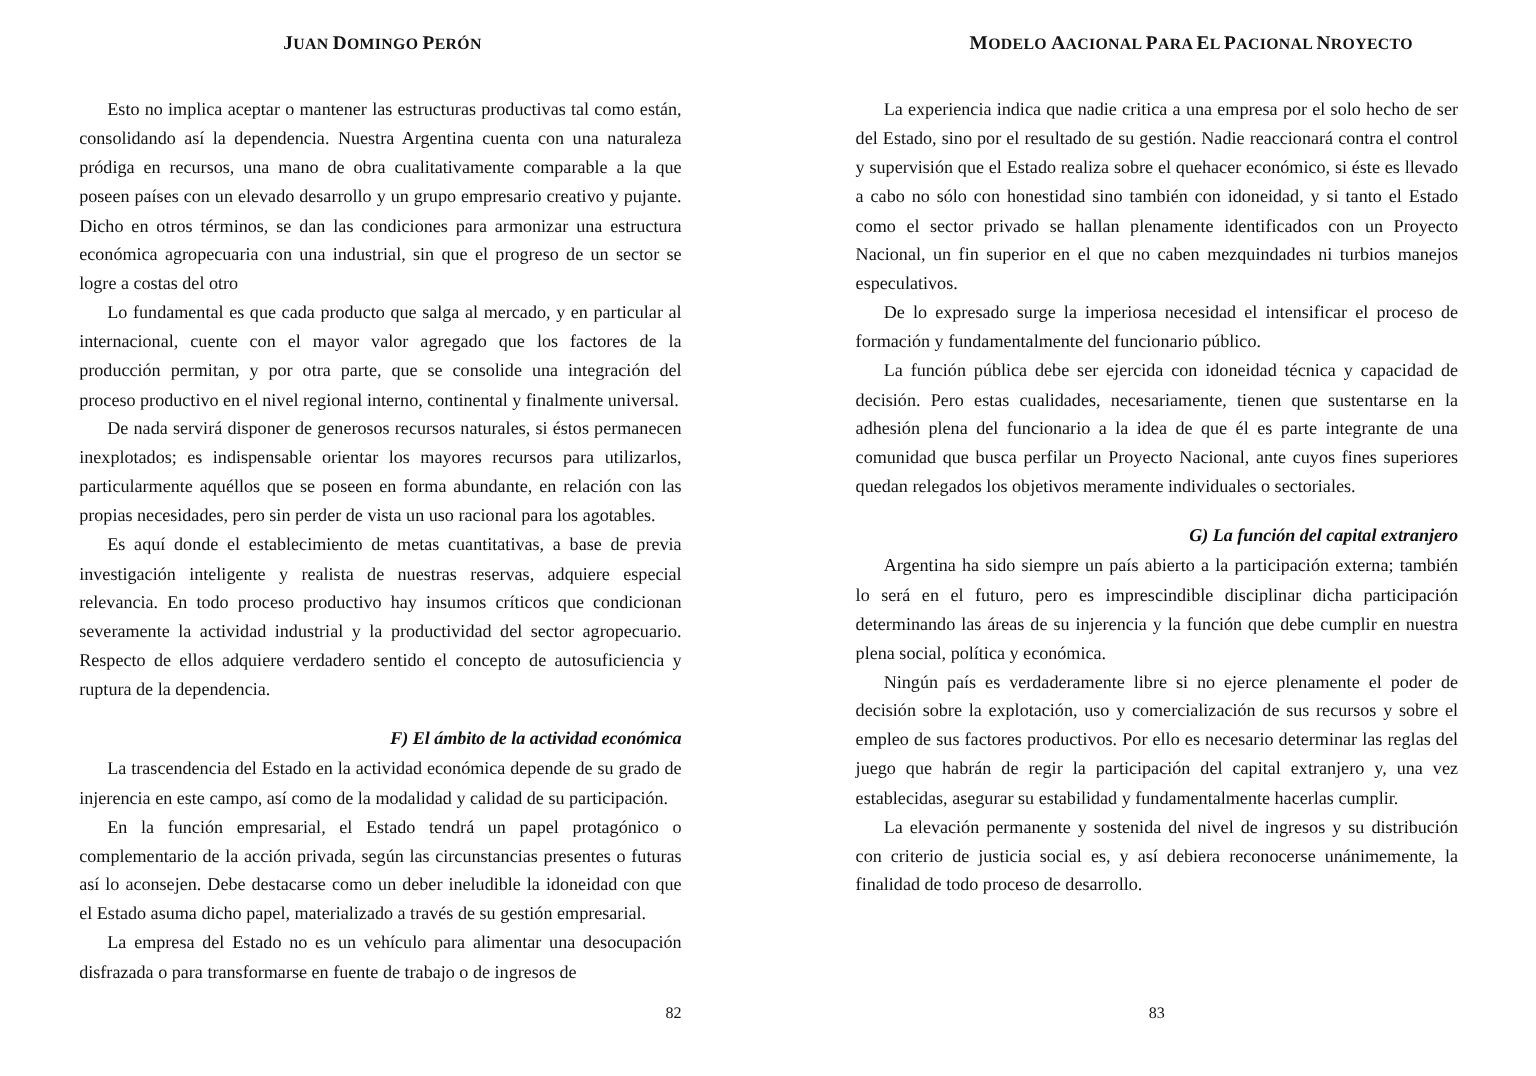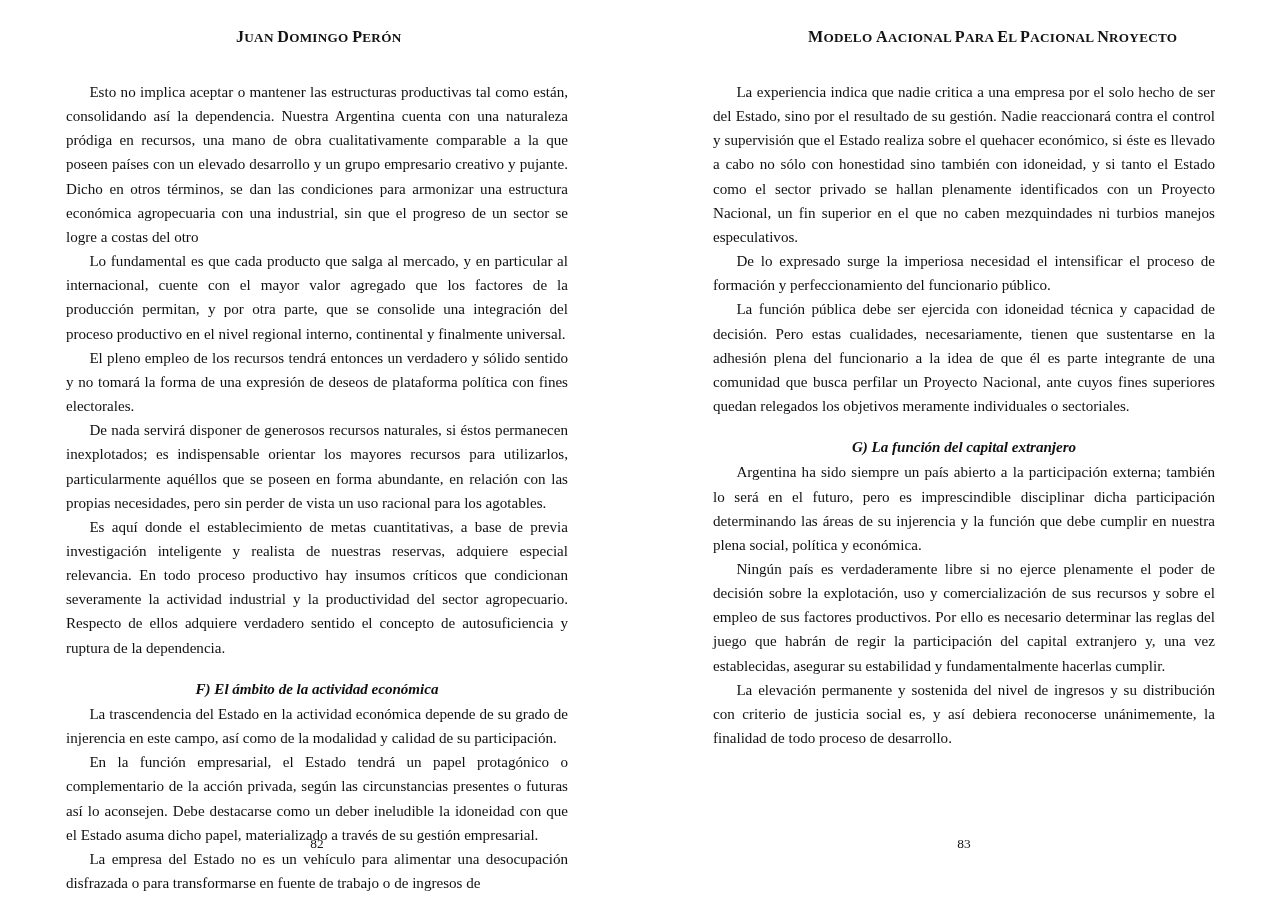--- a/index.html
+++ b/index.html
@@ -78,69 +78,68 @@
 
   
   .col h3.section-head {
     margin: 0;
     padding-top: 17px;
     padding-bottom: 1px;
     font-size: 15.1px;
     line-height: 24.15px;
     font-weight: bold;
     font-style: italic;
-    text-align: center;
+    text-align: right;
     text-indent: 0;
     letter-spacing: -0.002em;
   }
 
   
   .folio {
     position: absolute;
     top: 836px;
     width: 502px;
     text-align: center;
     font-size: 13.4px;
     color: #161616;
   }
-  .folio-left  { left: 66px; }
+  .folio-left  { left: 66px; text-align: right; }
   .folio-right { left: 713px; }
 </style>
 </head>
 <body>
 
 <div class="spread">
 
   <div class="running-heads">
     <div class="runhead runhead-left">
       <span><span class="sc-first">J</span><span>UAN</span> <span class="sc-first">D</span><span>OMINGO</span> <span class="sc-first">P</span><span>ERÓN</span></span>
     </div>
     <div class="runhead runhead-right">
       <span><span class="sc-first">M</span><span>ODELO</span> <span class="sc-first">A</span><span>ACIONAL</span> <span class="sc-first">P</span><span>ARA</span> <span class="sc-first">E</span><span>L</span> <span class="sc-first">P</span><span>ACIONAL</span> <span class="sc-first">N</span><span>ROYECTO</span></span>
     </div>
   </div>
 
   <div class="page page-left">
     <div class="col" id="col-left">
         <p>Esto no implica aceptar o mantener las estructuras productivas tal como están, consolidando así la dependencia. Nuestra Argentina cuenta con una naturaleza pródiga en recursos, una mano de obra cualitativamente comparable a la que poseen países con un elevado desarrollo y un grupo empresario creativo y pujante. Dicho en otros términos, se dan las condiciones para armonizar una estructura económica agropecuaria con una industrial, sin que el progreso de un sector  se logre a costas del otro</p>
         <p>Lo fundamental es que cada producto que salga al mercado, y en particular al internacional, cuente con el mayor valor agregado que los factores de la producción permitan, y por otra parte, que se consolide una integración del proceso productivo en el nivel regional interno, continental y finalmente universal.</p>
-        <p>El pleno empleo de los recursos tendrá entonces un verdadero y sólido sentido y no tomará la forma de una expresión de deseos de plataforma política con fines electorales.</p>
         <p>De nada servirá disponer de generosos recursos naturales, si éstos permanecen inexplotados; es indispensable orientar los mayores recursos para utilizarlos, particularmente aquéllos que se poseen en forma abundante, en relación con las propias necesidades, pero sin perder de vista un uso racional para los agotables.</p>
         <p>Es aquí donde el establecimiento de metas cuantitativas, a base de previa investigación inteligente y realista de nuestras reservas, adquiere especial relevancia. En todo proceso productivo hay insumos críticos que condicionan severamente la actividad industrial y la productividad del sector agropecuario. Respecto de ellos adquiere verdadero sentido el concepto de autosuficiencia y ruptura de la dependencia.</p>
         <h3 class="section-head">F) El ámbito de la actividad económica</h3>
         <p>La trascendencia del Estado en la actividad económica depende de su grado de injerencia en este campo, así como de la modalidad y calidad de su participación.</p>
         <p>En la función empresarial, el Estado tendrá un papel protagónico o complementario de la acción privada, según las circunstancias presentes o futuras así lo aconsejen. Debe destacarse como un deber ineludible la idoneidad con que el Estado asuma dicho papel, materializado a través de su gestión empresarial.</p>
         <p>La empresa del Estado no es un vehículo para alimentar una desocupación disfrazada o para transformarse en fuente de trabajo o de ingresos de</p>
       </div>
   </div>
 
   <div class="page page-right">
     <div class="col" id="col-right">
         <p>La experiencia indica que nadie critica a una empresa por el solo hecho de ser del Estado, sino por el resultado de su gestión. Nadie reaccionará contra el control y supervisión que el Estado realiza sobre el quehacer económico, si éste es llevado a cabo no sólo con honestidad sino también con idoneidad, y si tanto el Estado como el sector privado se hallan plenamente identificados con un Proyecto Nacional, un fin superior en el que no caben mezquindades ni turbios manejos especulativos.</p>
-        <p>De lo expresado surge la imperiosa necesidad el intensificar el proceso de formación y perfeccionamiento del funcionario público.</p>
+        <p>De lo expresado surge la imperiosa necesidad el intensificar el proceso de formación y fundamentalmente del funcionario público.</p>
         <p>La función pública debe ser ejercida con idoneidad técnica y capacidad de decisión. Pero estas cualidades, necesariamente, tienen que sustentarse en la adhesión plena del funcionario a la idea de que él es parte integrante de una comunidad que busca perfilar un Proyecto Nacional, ante cuyos fines superiores quedan relegados los objetivos meramente individuales o sectoriales.</p>
         <h3 class="section-head">G) La función del capital extranjero</h3>
         <p>Argentina ha sido siempre un país abierto a la participación externa; también lo será en el futuro, pero es imprescindible disciplinar dicha participación determinando las áreas de su injerencia y la función que debe cumplir en nuestra plena social, política y económica.</p>
         <p>Ningún país es verdaderamente libre si no ejerce plenamente el poder de decisión sobre la explotación, uso y comercialización de sus recursos y sobre el empleo de sus factores productivos. Por ello es necesario determinar las reglas del juego que habrán de regir la participación del capital extranjero y, una vez establecidas, asegurar su estabilidad y fundamentalmente hacerlas cumplir.</p>
         <p>La elevación permanente y sostenida del nivel de ingresos y su distribución con criterio de justicia social es, y así debiera reconocerse unánimemente, la finalidad de todo proceso de desarrollo.</p>
       </div>
   </div>
 
   <div class="folio folio-left">
     <span>82</span>

